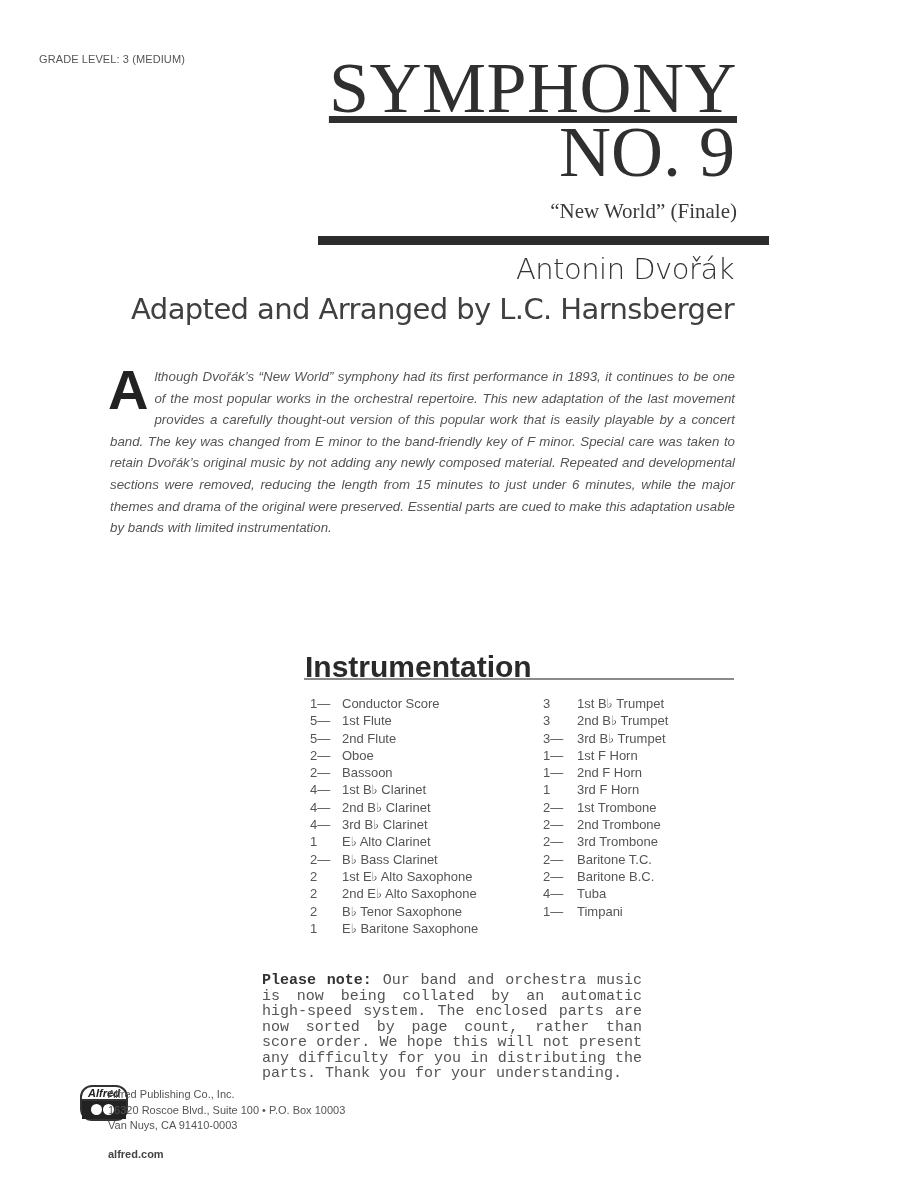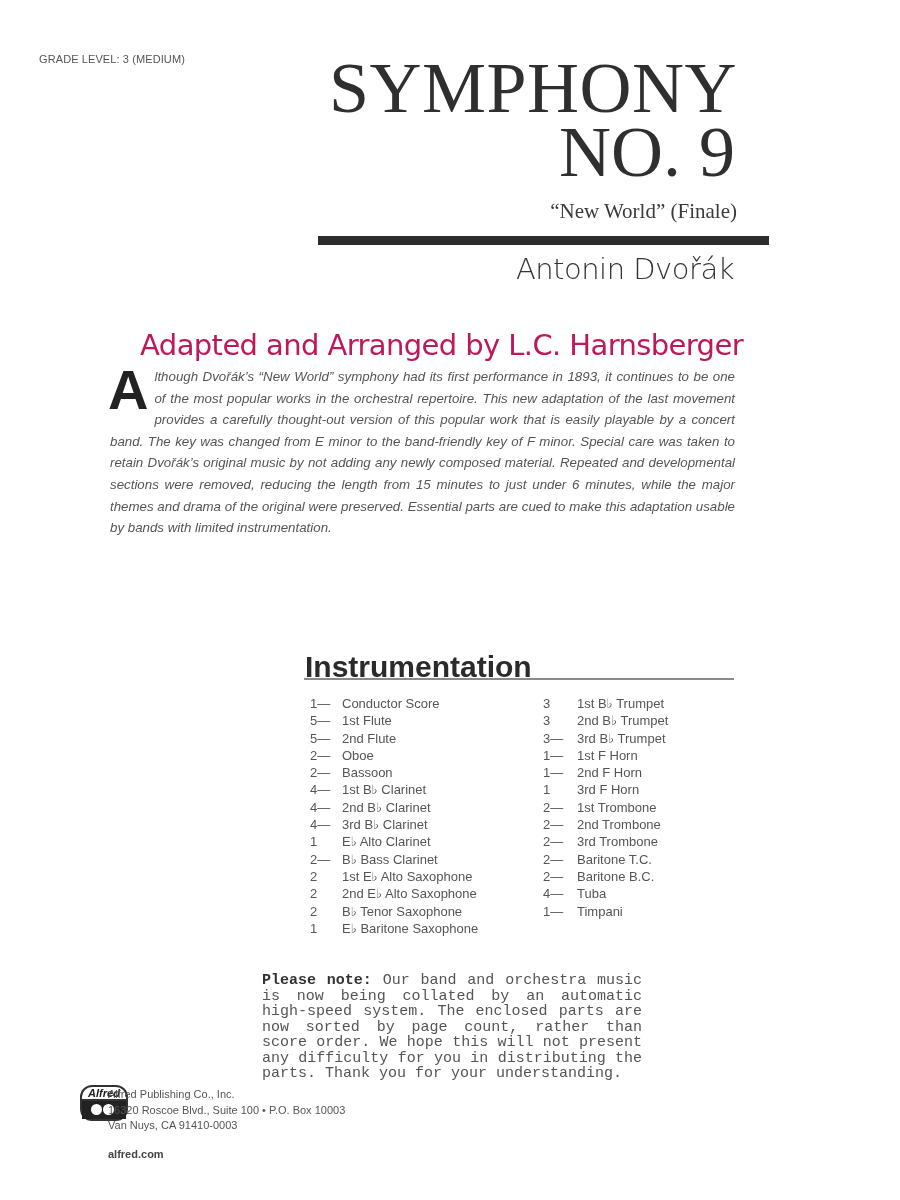--- a/index.html
+++ b/index.html
@@ -1,27 +1,27 @@
 <!DOCTYPE html>
 <html><head>
 <meta charset="utf-8">
 <style>
   html, body { margin: 0; padding: 0; background: #ffffff; }
   body { width: 900px; height: 1200px; position: relative; overflow: hidden; color: #2b2b2b; }
   .abs { position: absolute; }
 
   .grade { left: 39px; top: 53px; font-family: "Liberation Sans", sans-serif; font-size: 11px; color: #555; letter-spacing: 0.1px; }
 
-  .title1 { right: 163px; top: 52px; font-family: "Liberation Serif", serif; font-size: 72px; line-height: 72px; color: #2f2f2f; letter-spacing: 0.5px; }
+  .title1 { right: 163px; top: 52px; font-family: "Liberation Serif", serif; font-size: 72px; line-height: 72px; color: #2f2f2f; letter-spacing: 0.5px; text-decoration: underline; }
   .title2 { right: 165px; top: 116px; font-family: "Liberation Serif", serif; font-size: 72px; line-height: 72px; color: #2f2f2f; margin-left: 47px; }
   .subtitle { right: 163px; top: 199px; font-family: "Liberation Serif", serif; font-size: 21px; color: #3a3a3a; }
   .thick-rule { left: 318px; top: 236px; width: 451px; height: 9px; background: #2c2c2c; }
 
   .composer { right: 166px; top: 252px; font-family: "DejaVu Sans", sans-serif; font-size: 29px; font-weight: 300; color: #333; letter-spacing: -0.5px; margin-left: 24px; }
-  .arranger { right: 157px; top: 292px; font-family: "DejaVu Sans", sans-serif; font-size: 29px; color: #be185d; letter-spacing: -0.6px; margin-top: 36px; }
+  .arranger { right: 166px; top: 292px; font-family: "DejaVu Sans", sans-serif; font-size: 29px; color: #404040; letter-spacing: -0.6px; }
 
   .intro { left: 110px; top: 366px; width: 625px; font-family: "Liberation Sans", sans-serif; font-style: italic; font-size: 13.3px; line-height: 21.6px; color: #555; text-align: justify; }
   .dropcap { float: left; font-family: "Liberation Sans", sans-serif; font-style: normal; font-weight: bold; font-size: 56px; line-height: 44px; color: #222; margin: 2px 6px 0 -2px; }
 
   .instr-head { left: 305px; top: 650px; font-family: "Liberation Sans", sans-serif; font-weight: bold; font-size: 30px; color: #2a2a2a; }
   .instr-rule { left: 304px; top: 678px; width: 430px; height: 2px; background: #8a8a8a; }
 
   .col { font-family: "Liberation Sans", sans-serif; font-size: 13px; color: #555; }
   .col .row { height: 17.3px; line-height: 17.3px; white-space: nowrap; display: flex; }
   .col .qty { display: inline-block; width: 32px; }

